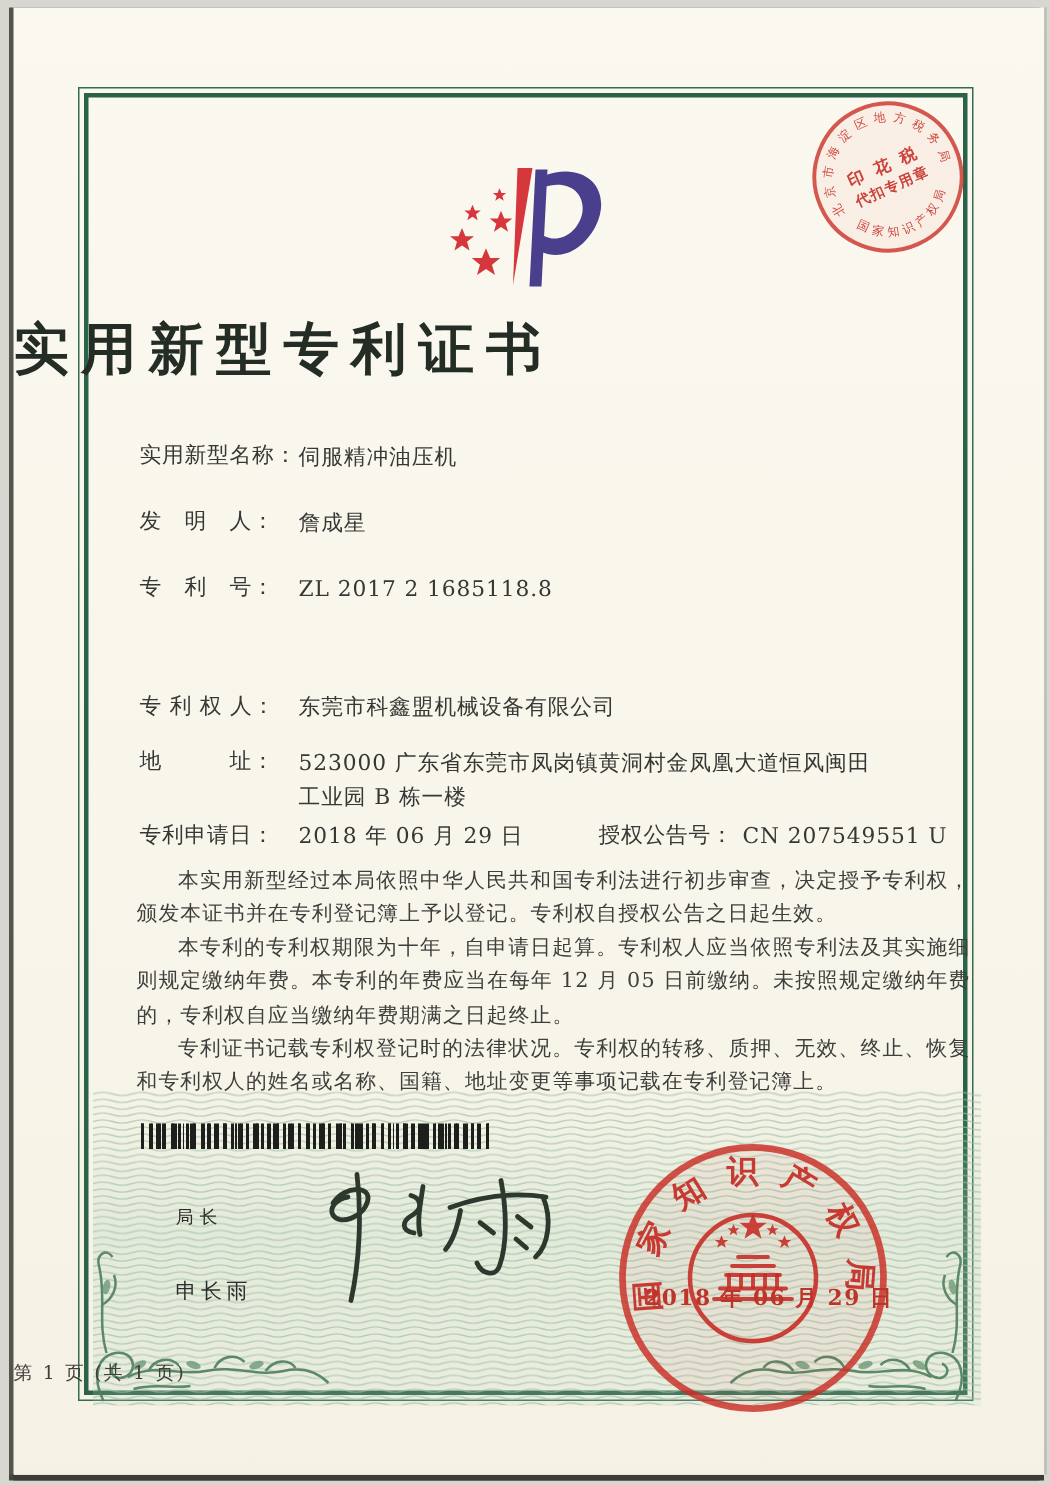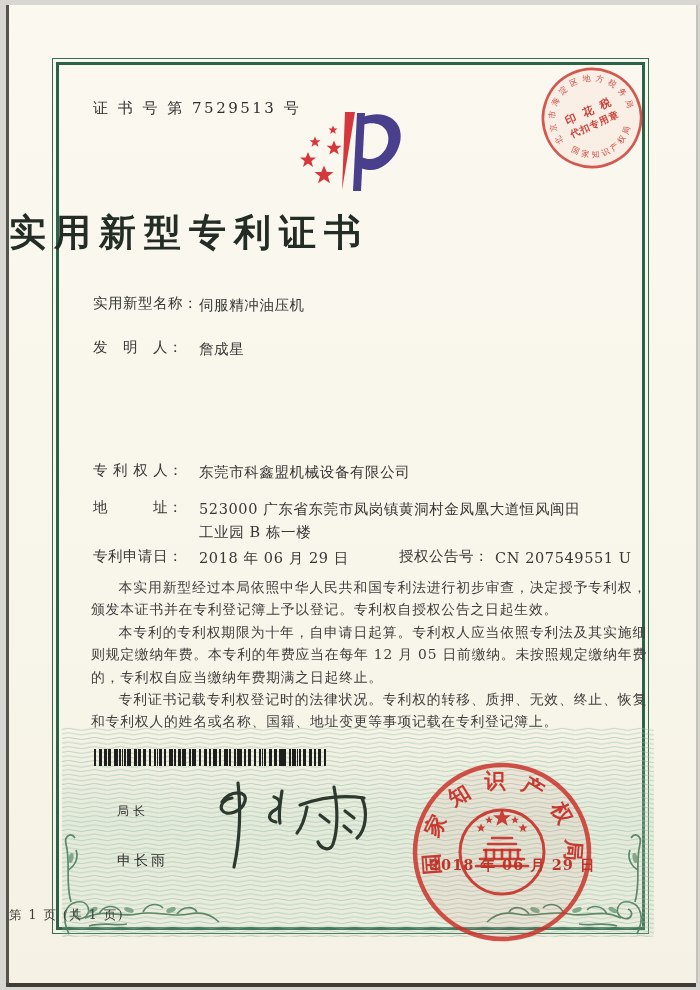--- a/index.html
+++ b/index.html
@@ -86,40 +86,42 @@
 <div class="paper">
   <div class="inner">
 
     <div class="frame"></div>
 
     <div class="band-tint"></div>
     <svg class="waveband" width="592" height="210">
       <rect x="0" y="0" width="592" height="210" fill="url(#wavepat)" opacity="0.7"></rect>
     </svg>
 
-    <div class="cert-no">证 书 号 第 7529513 号</div>
 
     <svg class="logo" width="134" height="94" viewBox="0 0 134 94">
       <use href="#star" transform="translate(46,25) scale(0.45)" fill="#d6373c"></use>
       <use href="#star" transform="translate(28,37) scale(0.55)" fill="#d6373c"></use>
       <use href="#star" transform="translate(47,43) scale(0.75)" fill="#d6373c"></use>
       <use href="#star" transform="translate(21,55) scale(0.80)" fill="#d6373c"></use>
       <use href="#star" transform="translate(37,70) scale(0.95)" fill="#d6373c"></use>
       <path d="M58,7 L68,7 L55,85 Z" fill="#d6373c"></path>
       <path d="M70,8 L78,8 L74,86 L66,86 Z" fill="#4a3f8d"></path>
       <path d="M76,12 C104,2 122,22 110,46 C102,61 88,69 74,63 L75,52 C86,58 98,50 101,38 C104,24 92,14 75,20 Z" fill="#4a3f8d"></path>
     </svg>
 
     <div class="title">实用新型专利证书</div>
 
     <div class="f-row" style="top:289px">
       <span class="f-label">实用新型名称：</span><span class="f-value">伺服精冲油压机</span>
     </div>
     <div class="f-row" style="top:333px">
       <span class="f-label">发　明　人：</span><span class="f-value">詹成星</span>
+    </div>
+    <div class="f-row" style="top:377px">
+      <span class="f-label">专　利　号：</span><span class="f-value">ZL 2017 2 1685118.8</span>
     </div>
     <div class="f-row" style="top:456px">
       <span class="f-label">专 利 权 人：</span><span class="f-value">东莞市科鑫盟机械设备有限公司</span>
     </div>
     <div class="f-row addr" style="top:493px">
       <span class="f-label">地　　　址：</span><span class="f-value">523000 广东省东莞市凤岗镇黄洞村金凤凰大道恒风闽田工业园 B 栋一楼</span>
     </div>
     <div class="f-row" style="top:542px">
       <span class="f-label">专利申请日：</span><span class="f-value">2018 年 06 月 29 日</span>
     </div>

